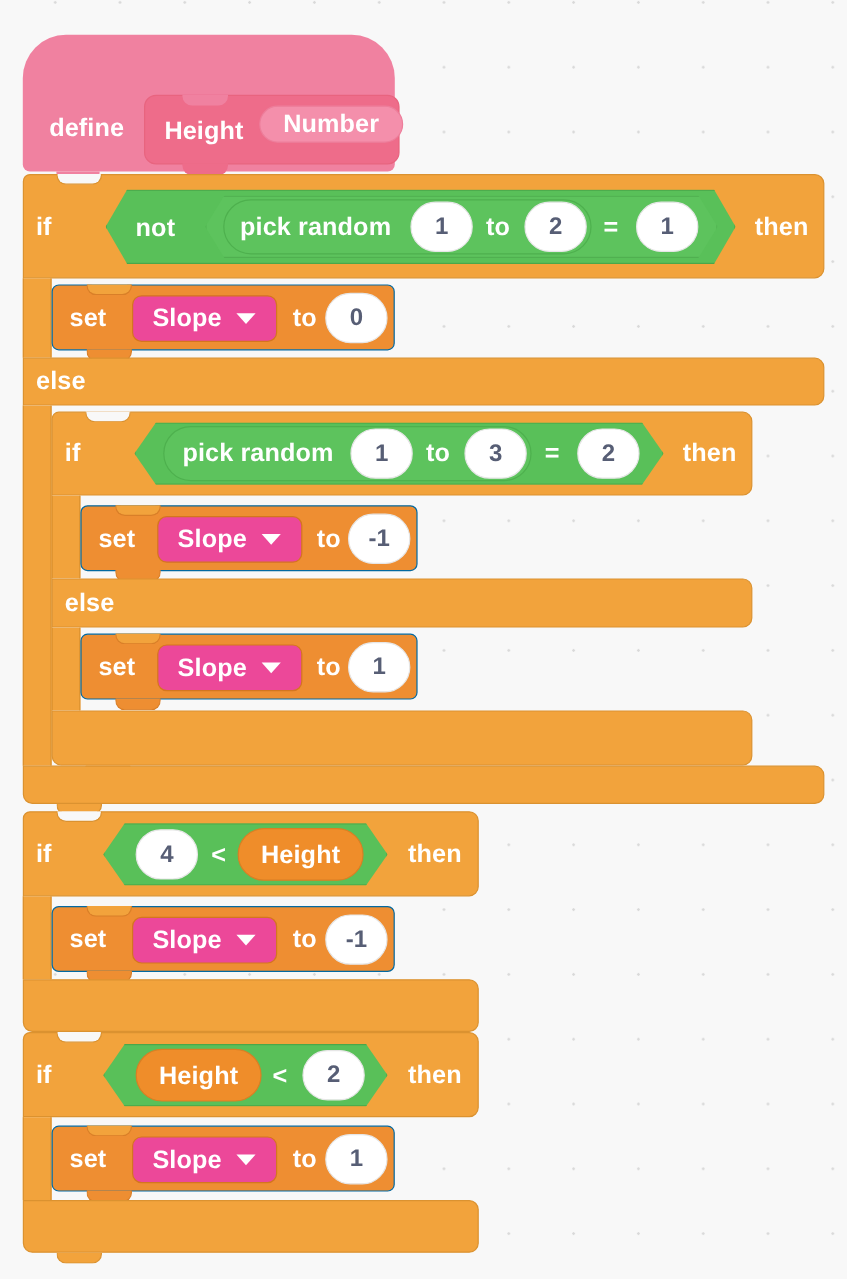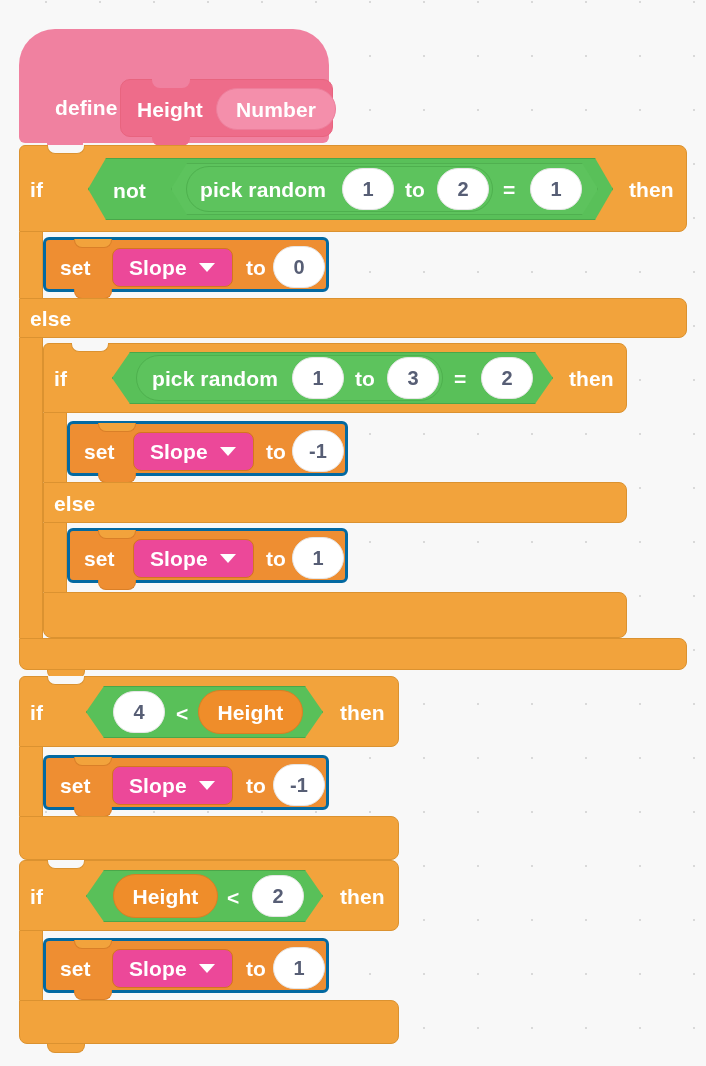--- a/index.html
+++ b/index.html
@@ -31,40 +31,40 @@
     background:#F081A0;
     border-radius:36px 36px 6px 6px;
     box-sizing:border-box;
   }
   .define-hat::after{ 
     content:"";position:absolute;left:28px;bottom:-9px;width:36px;height:9px;
     background:#F081A0;
     border-radius:0 0 8px 8px;
   }
   .define-word{
-    position:absolute;left:36px;top:78px;transform:translateY(-50%);
+    position:absolute;left:22px;top:78px;transform:translateY(-50%);
   }
   .proto{
     position:absolute;left:101px;top:50px;width:213px;height:58px;
     background:#EE6C8A;
     border:1px solid #E8647F;
     border-radius:10px;
     box-sizing:border-box;
   }
   .proto::before{ 
     content:"";position:absolute;left:31px;top:-1px;width:38px;height:9px;
     background:#F081A0;border-radius:0 0 8px 8px;
   }
   .proto::after{ 
     content:"";position:absolute;left:31px;bottom:-10px;width:38px;height:10px;
     background:#EE6C8A;border-radius:0 0 8px 8px;
   }
   .proto-name{position:absolute;left:16px;top:29px;transform:translateY(-50%);}
   .arg-pill{
-    position:absolute;left:95px;top:8px;height:42px;
+    position:absolute;left:95px;top:8px;height:31px;
     padding:0 19px;
     background:#F48FAB;
     border:1px solid #ED7E9B;
     border-radius:22px;
     display:flex;align-items:center;
     box-sizing:border-box;
   }
 
   
   .cblock{position:absolute;}
@@ -143,21 +143,21 @@
     border:1px solid #D97F24;
     border-radius:999px;
     display:flex;align-items:center;justify-content:center;
     box-sizing:border-box;
   }
 
   
   .setblk{
     position:absolute;
     background:#EE8E32;
-    border:3px solid #0369a1;
+    border:1px solid #0369a1;
     border-radius:6px;
     box-sizing:border-box;
   }
   .setblk::before{
     content:"";position:absolute;left:28px;top:-1px;width:38px;height:9px;
     background:#F2A33C;
     border-radius:0 0 8px 8px;
     border-bottom:1px solid #D97F28;
     border-left:1px solid #D97F28;
     border-right:1px solid #D97F28;

